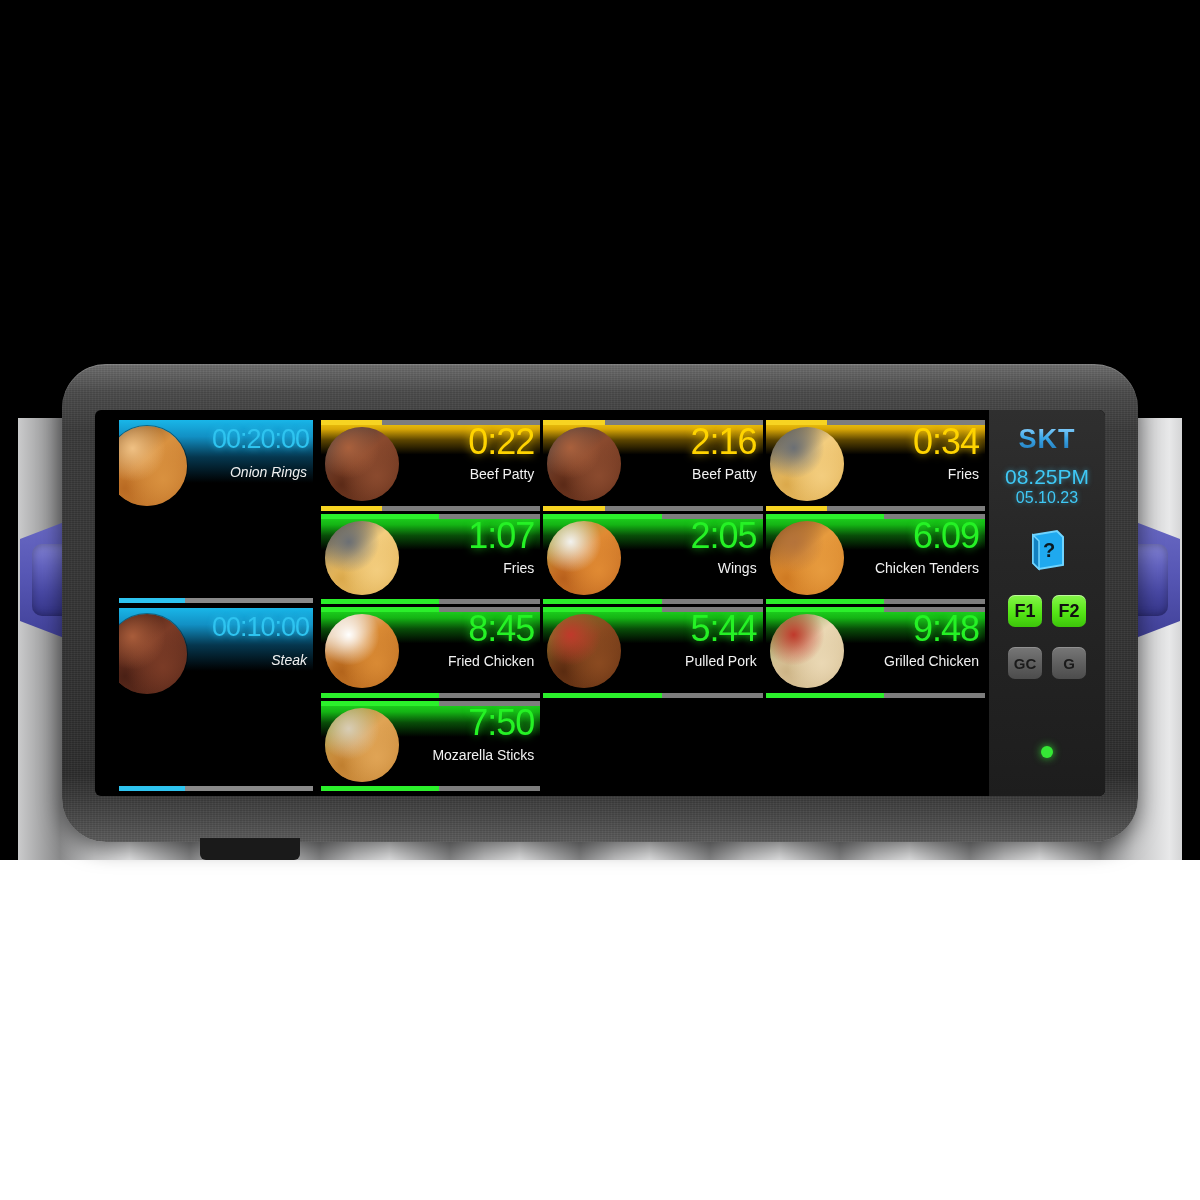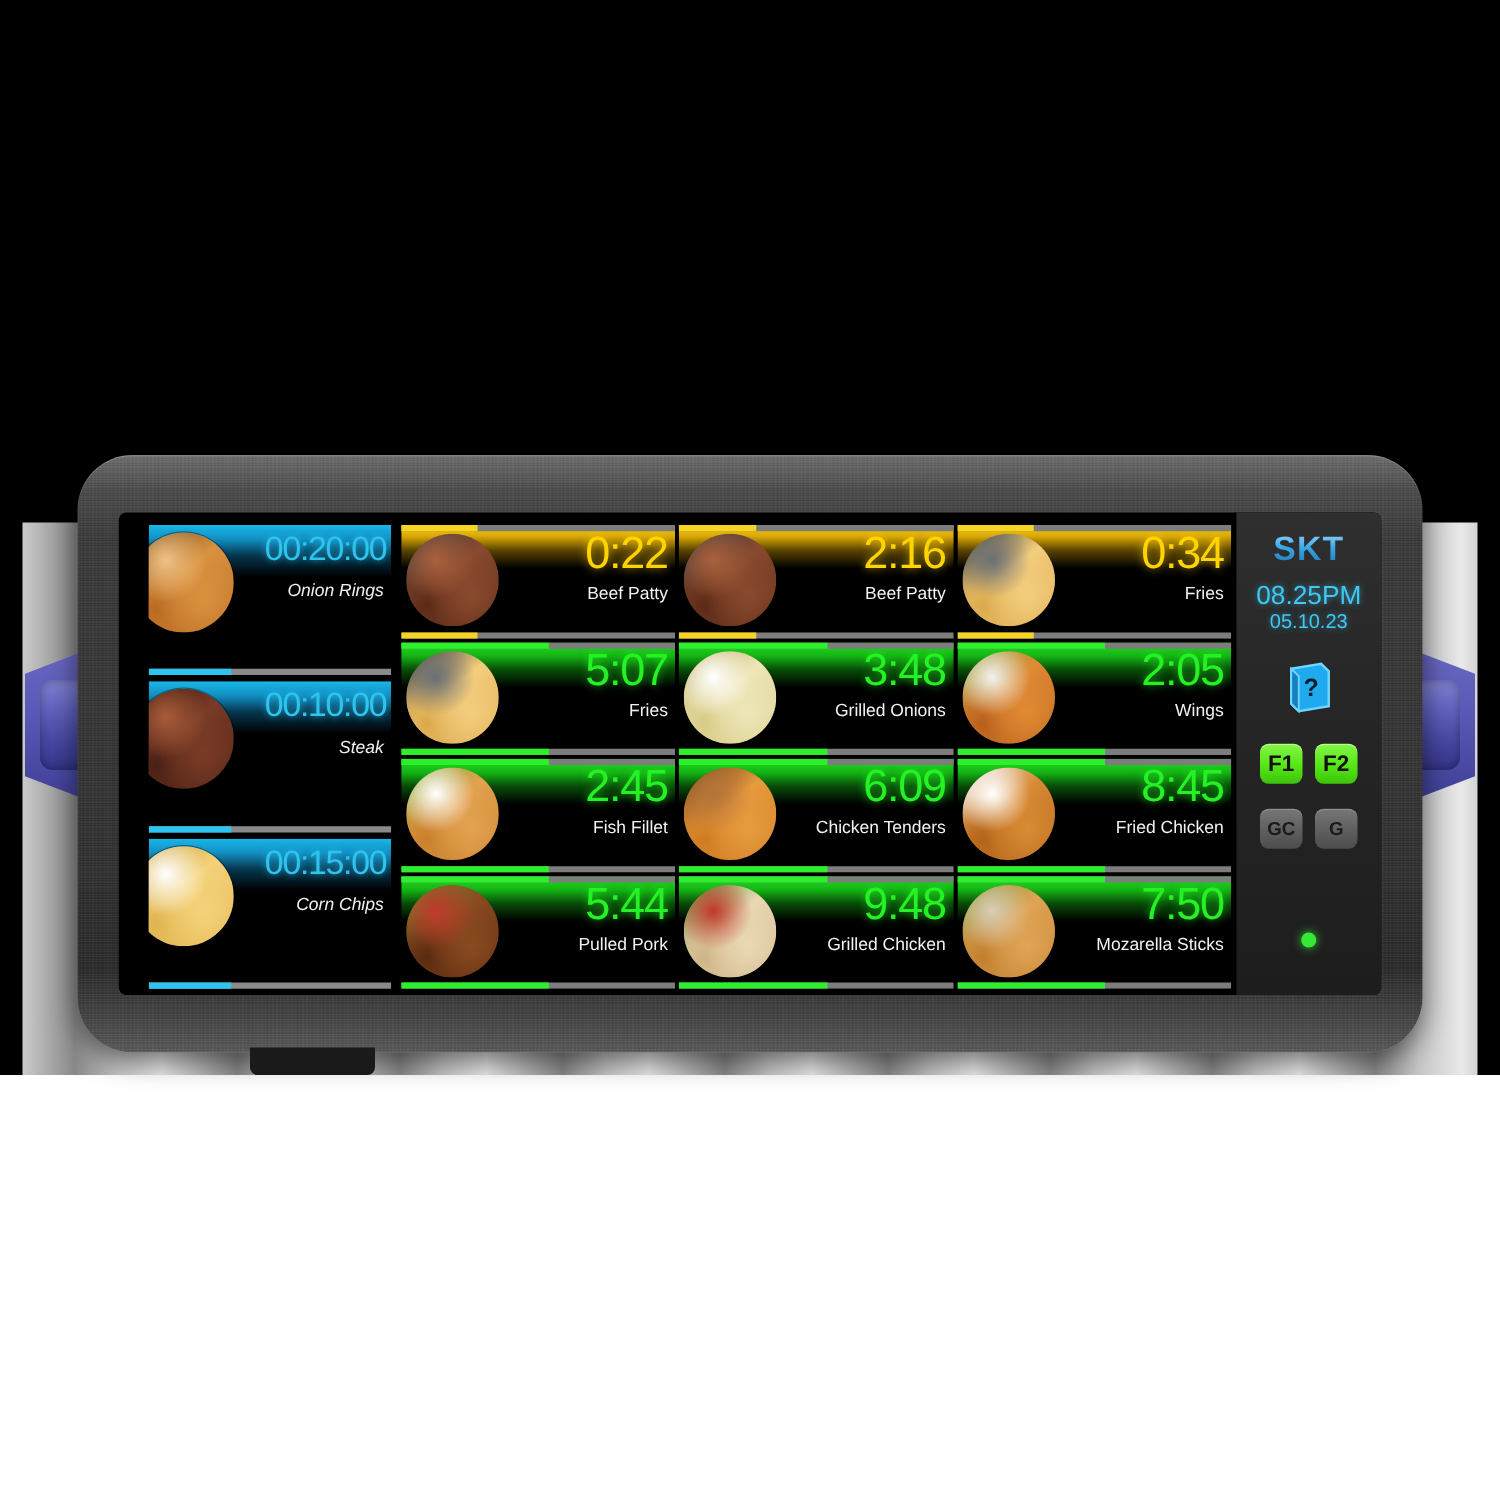--- a/index.html
+++ b/index.html
@@ -227,31 +227,20 @@
           <div class="lcell-band"></div>
           <div class="lcell-img">
             <div class="ph" style="background: radial-gradient(circle at 32% 28%, rgb(168, 92, 58) 0%, transparent 42%), radial-gradient(circle at 70% 66%, rgb(122, 59, 38) 0%, transparent 48%), radial-gradient(circle at 22% 78%, rgb(74, 32, 21) 0%, transparent 44%), linear-gradient(140deg, rgb(46, 17, 9) 0%, rgb(122, 59, 38) 45%, rgb(74, 32, 21) 100%);"></div>
           </div>
           <div class="lcell-time">00:10:00</div>
           <div class="lcell-name">Steak</div>
           <div class="lcell-bar">
             <i style="width: 34%;"></i>
           </div>
         </div>
-        <div class="lcell">
-          <div class="lcell-band"></div>
-          <div class="lcell-img">
-            <div class="ph" style="background: radial-gradient(circle at 32% 28%, rgb(255, 255, 255) 0%, transparent 42%), radial-gradient(circle at 70% 66%, rgb(244, 210, 122) 0%, transparent 48%), radial-gradient(circle at 22% 78%, rgb(224, 180, 78) 0%, transparent 44%), linear-gradient(140deg, rgb(199, 154, 50) 0%, rgb(244, 210, 122) 45%, rgb(224, 180, 78) 100%);"></div>
-          </div>
-          <div class="lcell-time">00:15:00</div>
-          <div class="lcell-name">Corn Chips</div>
-          <div class="lcell-bar">
-            <i style="width: 34%;"></i>
-          </div>
-        </div>
       </div>
 
     <div class="grid" id="grid">
         <div class="gcell urgent">
           <div class="band"></div>
           <div class="gcell-top">
             <i style="width: 28%;"></i>
           </div>
           <div class="gcell-img">
             <div class="ph" style="background: radial-gradient(circle at 32% 28%, rgb(169, 96, 60) 0%, transparent 42%), radial-gradient(circle at 70% 66%, rgb(138, 74, 46) 0%, transparent 48%), radial-gradient(circle at 22% 78%, rgb(91, 42, 23) 0%, transparent 44%), linear-gradient(140deg, rgb(59, 64, 69) 0%, rgb(138, 74, 46) 45%, rgb(91, 42, 23) 100%);"></div>
@@ -291,64 +280,36 @@
           </div>
         </div>
         <div class="gcell ok">
           <div class="band"></div>
           <div class="gcell-top">
             <i style="width: 54%;"></i>
           </div>
           <div class="gcell-img">
             <div class="ph" style="background: radial-gradient(circle at 32% 28%, rgb(107, 111, 116) 0%, transparent 42%), radial-gradient(circle at 70% 66%, rgb(243, 205, 126) 0%, transparent 48%), radial-gradient(circle at 22% 78%, rgb(219, 169, 75) 0%, transparent 44%), linear-gradient(140deg, rgb(58, 61, 64) 0%, rgb(243, 205, 126) 45%, rgb(219, 169, 75) 100%);"></div>
           </div>
-          <div class="gcell-time">5:07</div>
+          <div class="gcell-time">1:07</div>
           <div class="gcell-name">Fries</div>
-          <div class="gcell-bar">
-            <i style="width: 54%;"></i>
-          </div>
-        </div>
-        <div class="gcell ok">
-          <div class="band"></div>
-          <div class="gcell-top">
-            <i style="width: 54%;"></i>
-          </div>
-          <div class="gcell-img">
-            <div class="ph" style="background: radial-gradient(circle at 32% 28%, rgb(255, 255, 255) 0%, transparent 42%), radial-gradient(circle at 70% 66%, rgb(238, 230, 184) 0%, transparent 48%), radial-gradient(circle at 22% 78%, rgb(216, 203, 134) 0%, transparent 44%), linear-gradient(140deg, rgb(185, 168, 92) 0%, rgb(238, 230, 184) 45%, rgb(216, 203, 134) 100%);"></div>
-          </div>
-          <div class="gcell-time">3:48</div>
-          <div class="gcell-name">Grilled Onions</div>
           <div class="gcell-bar">
             <i style="width: 54%;"></i>
           </div>
         </div>
         <div class="gcell ok">
           <div class="band"></div>
           <div class="gcell-top">
             <i style="width: 54%;"></i>
           </div>
           <div class="gcell-img">
             <div class="ph" style="background: radial-gradient(circle at 32% 28%, rgb(242, 242, 239) 0%, transparent 42%), radial-gradient(circle at 70% 66%, rgb(224, 138, 51) 0%, transparent 48%), radial-gradient(circle at 22% 78%, rgb(184, 96, 28) 0%, transparent 44%), linear-gradient(140deg, rgb(143, 174, 74) 0%, rgb(224, 138, 51) 45%, rgb(184, 96, 28) 100%);"></div>
           </div>
           <div class="gcell-time">2:05</div>
           <div class="gcell-name">Wings</div>
-          <div class="gcell-bar">
-            <i style="width: 54%;"></i>
-          </div>
-        </div>
-        <div class="gcell ok">
-          <div class="band"></div>
-          <div class="gcell-top">
-            <i style="width: 54%;"></i>
-          </div>
-          <div class="gcell-img">
-            <div class="ph" style="background: radial-gradient(circle at 32% 28%, rgb(255, 255, 255) 0%, transparent 42%), radial-gradient(circle at 70% 66%, rgb(226, 162, 79) 0%, transparent 48%), radial-gradient(circle at 22% 78%, rgb(201, 127, 44) 0%, transparent 44%), linear-gradient(140deg, rgb(127, 174, 58) 0%, rgb(226, 162, 79) 45%, rgb(201, 127, 44) 100%);"></div>
-          </div>
-          <div class="gcell-time">2:45</div>
-          <div class="gcell-name">Fish Fillet</div>
           <div class="gcell-bar">
             <i style="width: 54%;"></i>
           </div>
         </div>
         <div class="gcell ok">
           <div class="band"></div>
           <div class="gcell-top">
             <i style="width: 54%;"></i>
           </div>
           <div class="gcell-img">

